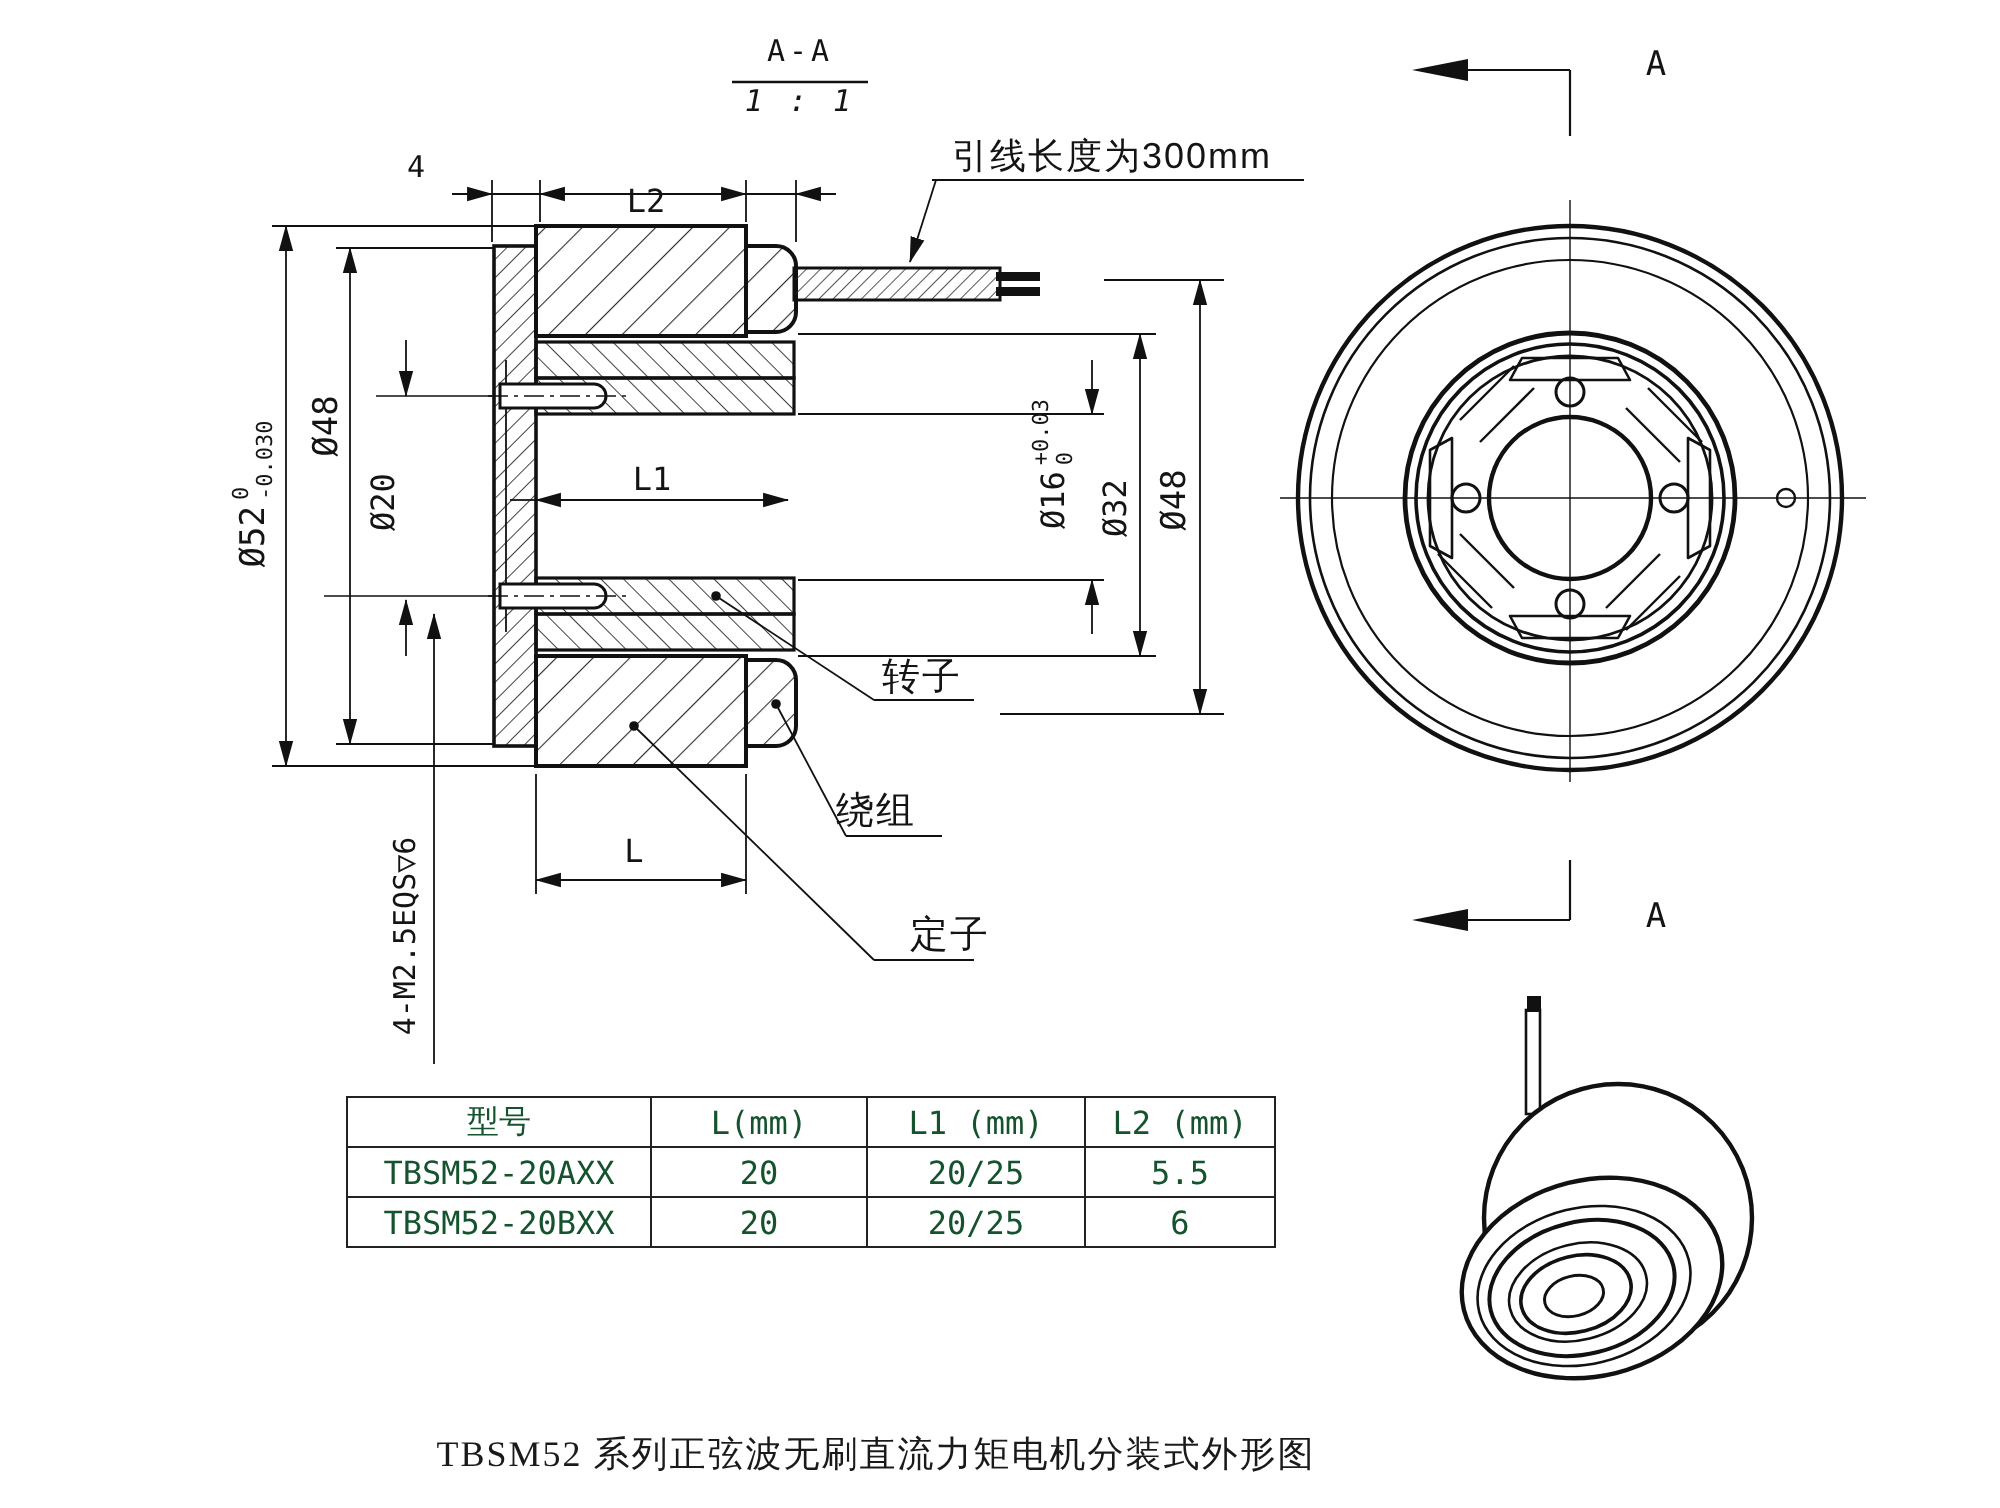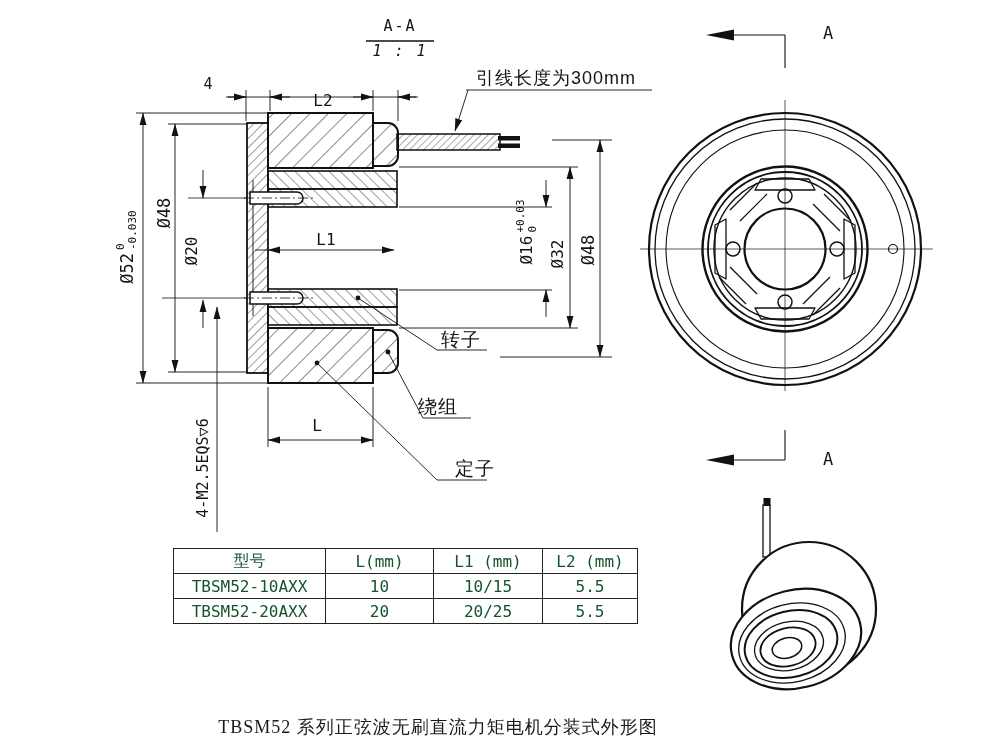--- a/index.html
+++ b/index.html
@@ -252,29 +252,29 @@
         <col style="width:95px">
       </colgroup>
   <tbody>
         <tr>
     <th>型号</th>
     <th>L(mm)</th>
     <th>L1 (mm)</th>
     <th>L2 (mm)</th>
   </tr>
   <tr>
-    <td>TBSM52-10AXX</td>
-    <td>10</td>
-    <td>10/15</td>
-    <td>5.5</td>
-  </tr>
-  <tr>
     <td>TBSM52-20AXX</td>
     <td>20</td>
     <td>20/25</td>
     <td>5.5</td>
   </tr>
+  <tr>
+    <td>TBSM52-20BXX</td>
+    <td>20</td>
+    <td>20/25</td>
+    <td>6</td>
+  </tr>
 </tbody>
     </table>
 
 <div class="caption">TBSM52 系列正弦波无刷直流力矩电机分装式外形图</div>
 
 </div>
 
 </body></html>

